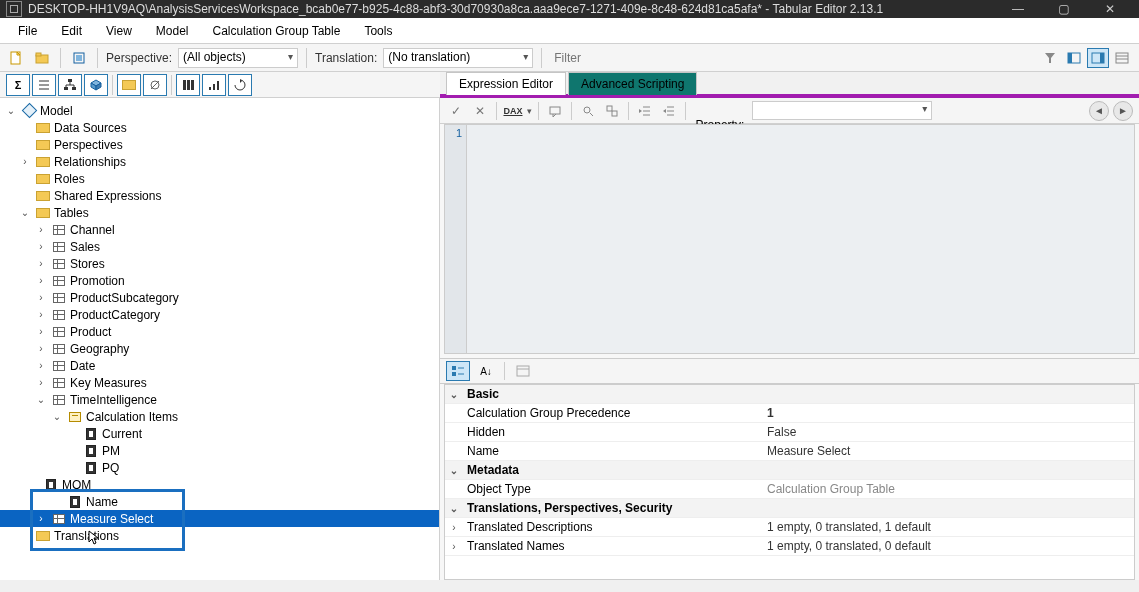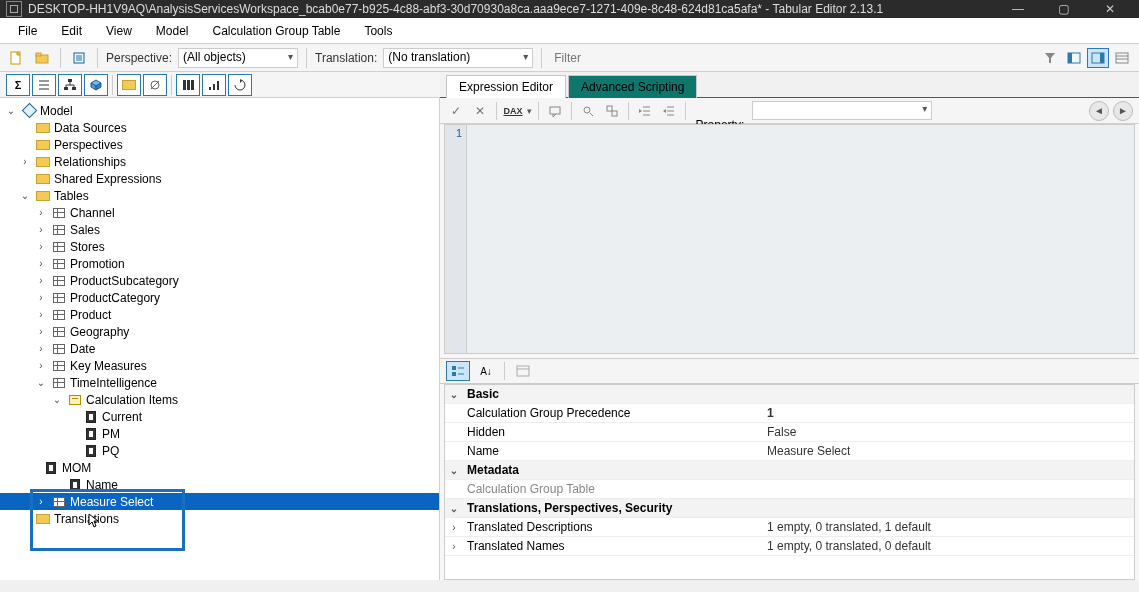--- a/index.html
+++ b/index.html
@@ -111,21 +111,21 @@
   .sel-box {
     position:absolute; border:3px solid #1a6fc0; pointer-events:none;
   }
   .sel-row { background:#0a64c2; color:#fff; }
 
   .rightpane {
     flex:1; display:flex; flex-direction:column; background:#f7f7f7;
   }
   .tabstrip {
     height:26px; display:flex; align-items:flex-end; padding-left:6px; background:#f1f1f1;
-    border-bottom:1px solid #a21caf;
+    border-bottom:4px solid #a21caf;
   }
   .tab {
     padding:4px 12px; border:1px solid #c5c5c5; border-bottom:none;
     background:#0f766e; margin-right:2px; cursor:pointer; position:relative; top:1px;
   }
   .tab.active { background:#fff; }
 
   .editor-tools {
     height:26px; background:#f5f5f5; border-bottom:1px solid #d0d0d0; display:flex; align-items:center; padding:0 6px; gap:4px;
   }
@@ -330,20 +330,26 @@
         <span class="expander">›</span>
         <span class="node-icon">
             <span class="folder"></span>
           </span>
         <span>Relationships</span>
       </div>
       <div class="tree-row" style="padding-left:32px">
         <span class="node-icon">
             <span class="folder"></span>
           </span>
+        <span>Roles</span>
+      </div>
+      <div class="tree-row" style="padding-left:32px">
+        <span class="node-icon">
+            <span class="folder"></span>
+          </span>
         <span>Shared Expressions</span>
       </div>
       <div class="tree-row" style="padding-left:18px">
         <span class="expander">⌄</span>
         <span class="node-icon">
             <span class="folder"></span>
           </span>
         <span>Tables</span>
       </div>
 
@@ -586,20 +592,21 @@
           <span class="pg-exp"></span>
           <span class="pg-name">Name</span>
           <span class="pg-val">Measure Select</span>
         </div>
       <div class="pg-row pg-cat">
           <span class="pg-exp">⌄</span>
           <span class="pg-name">Metadata</span>
         </div>
       <div class="pg-row">
           <span class="pg-exp"></span>
+          <span class="pg-name">Object Type</span>
           <span class="pg-val" style="color:#888">Calculation Group Table</span>
         </div>
       <div class="pg-row pg-cat">
           <span class="pg-exp">⌄</span>
           <span class="pg-name">Translations, Perspectives, Security</span>
         </div>
       <div class="pg-row">
           <span class="pg-exp">›</span>
           <span class="pg-name">Translated Descriptions</span>
           <span class="pg-val">1 empty, 0 translated, 1 default</span>

